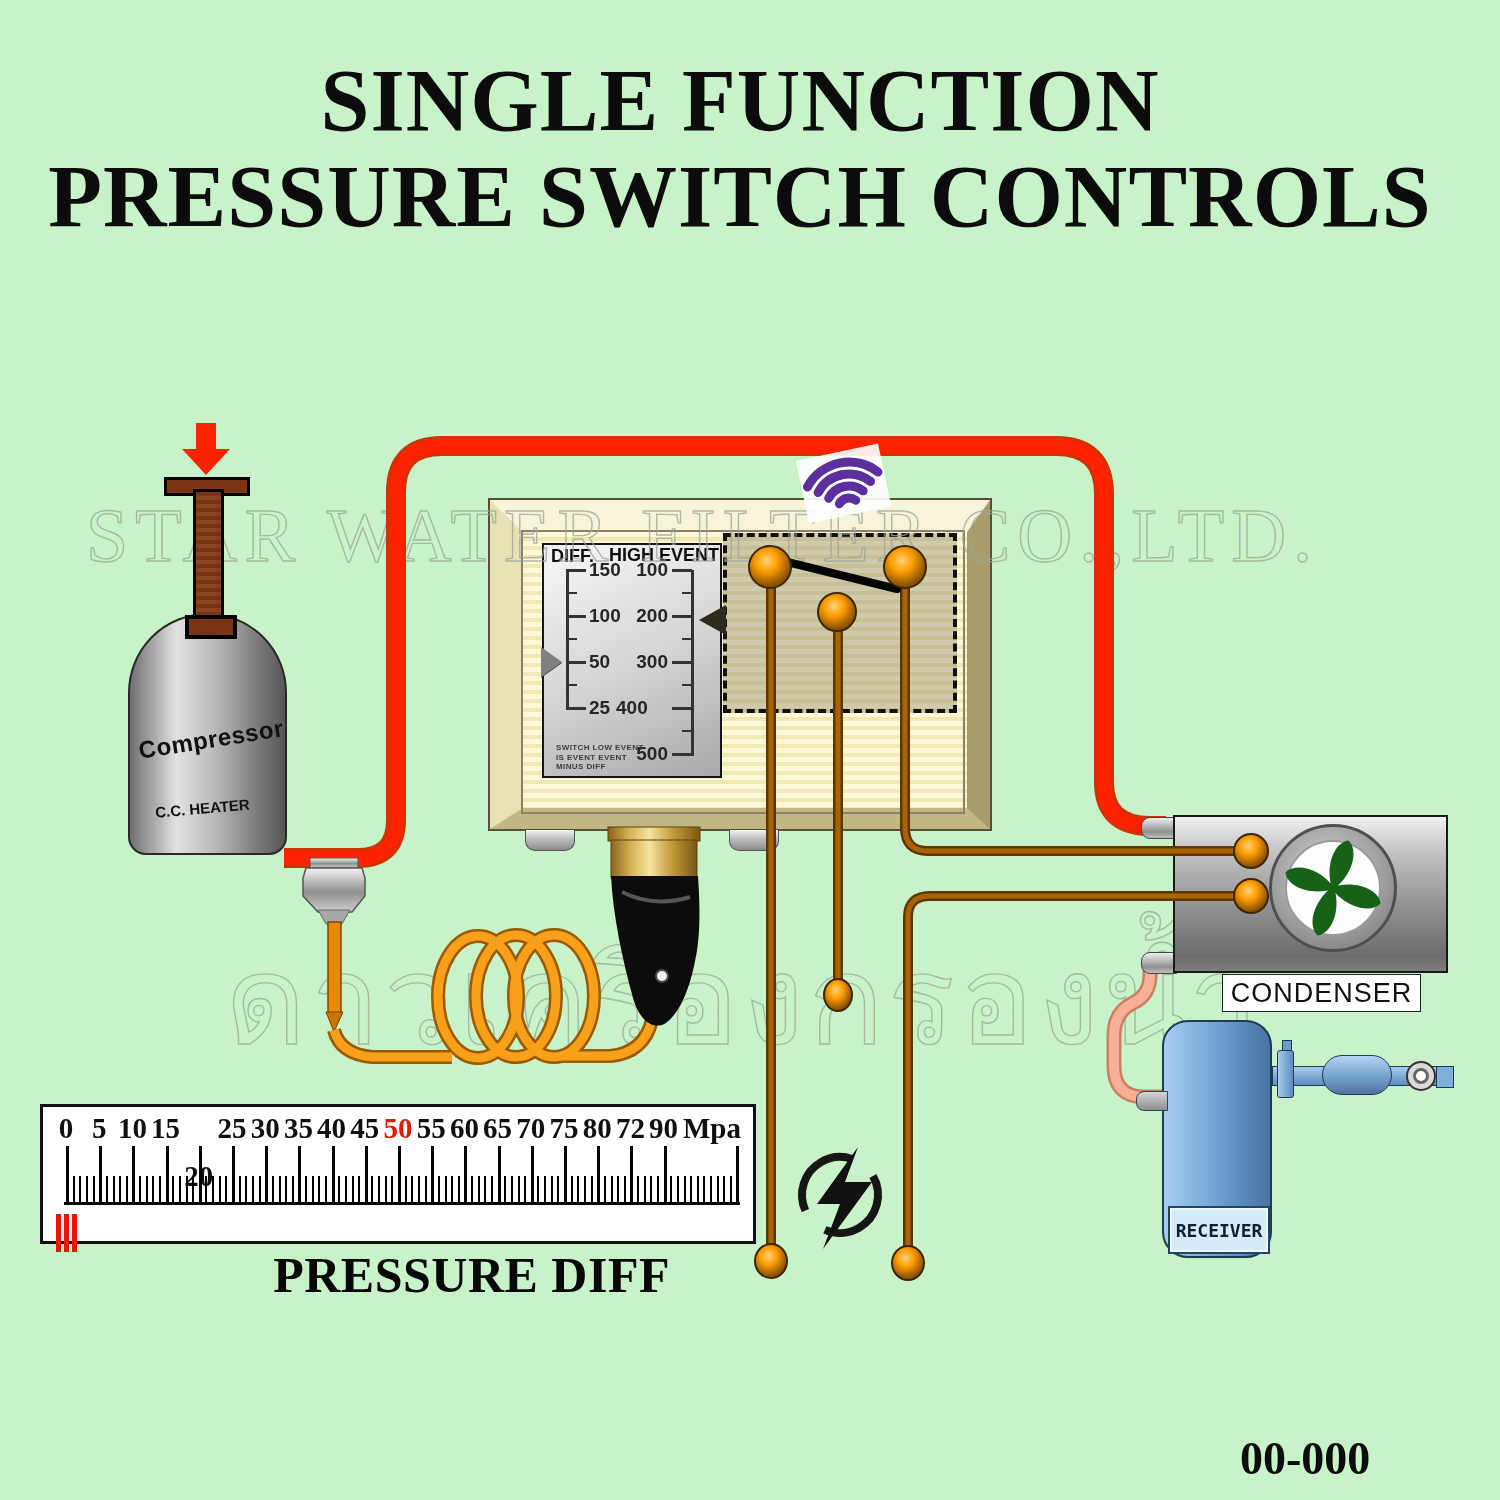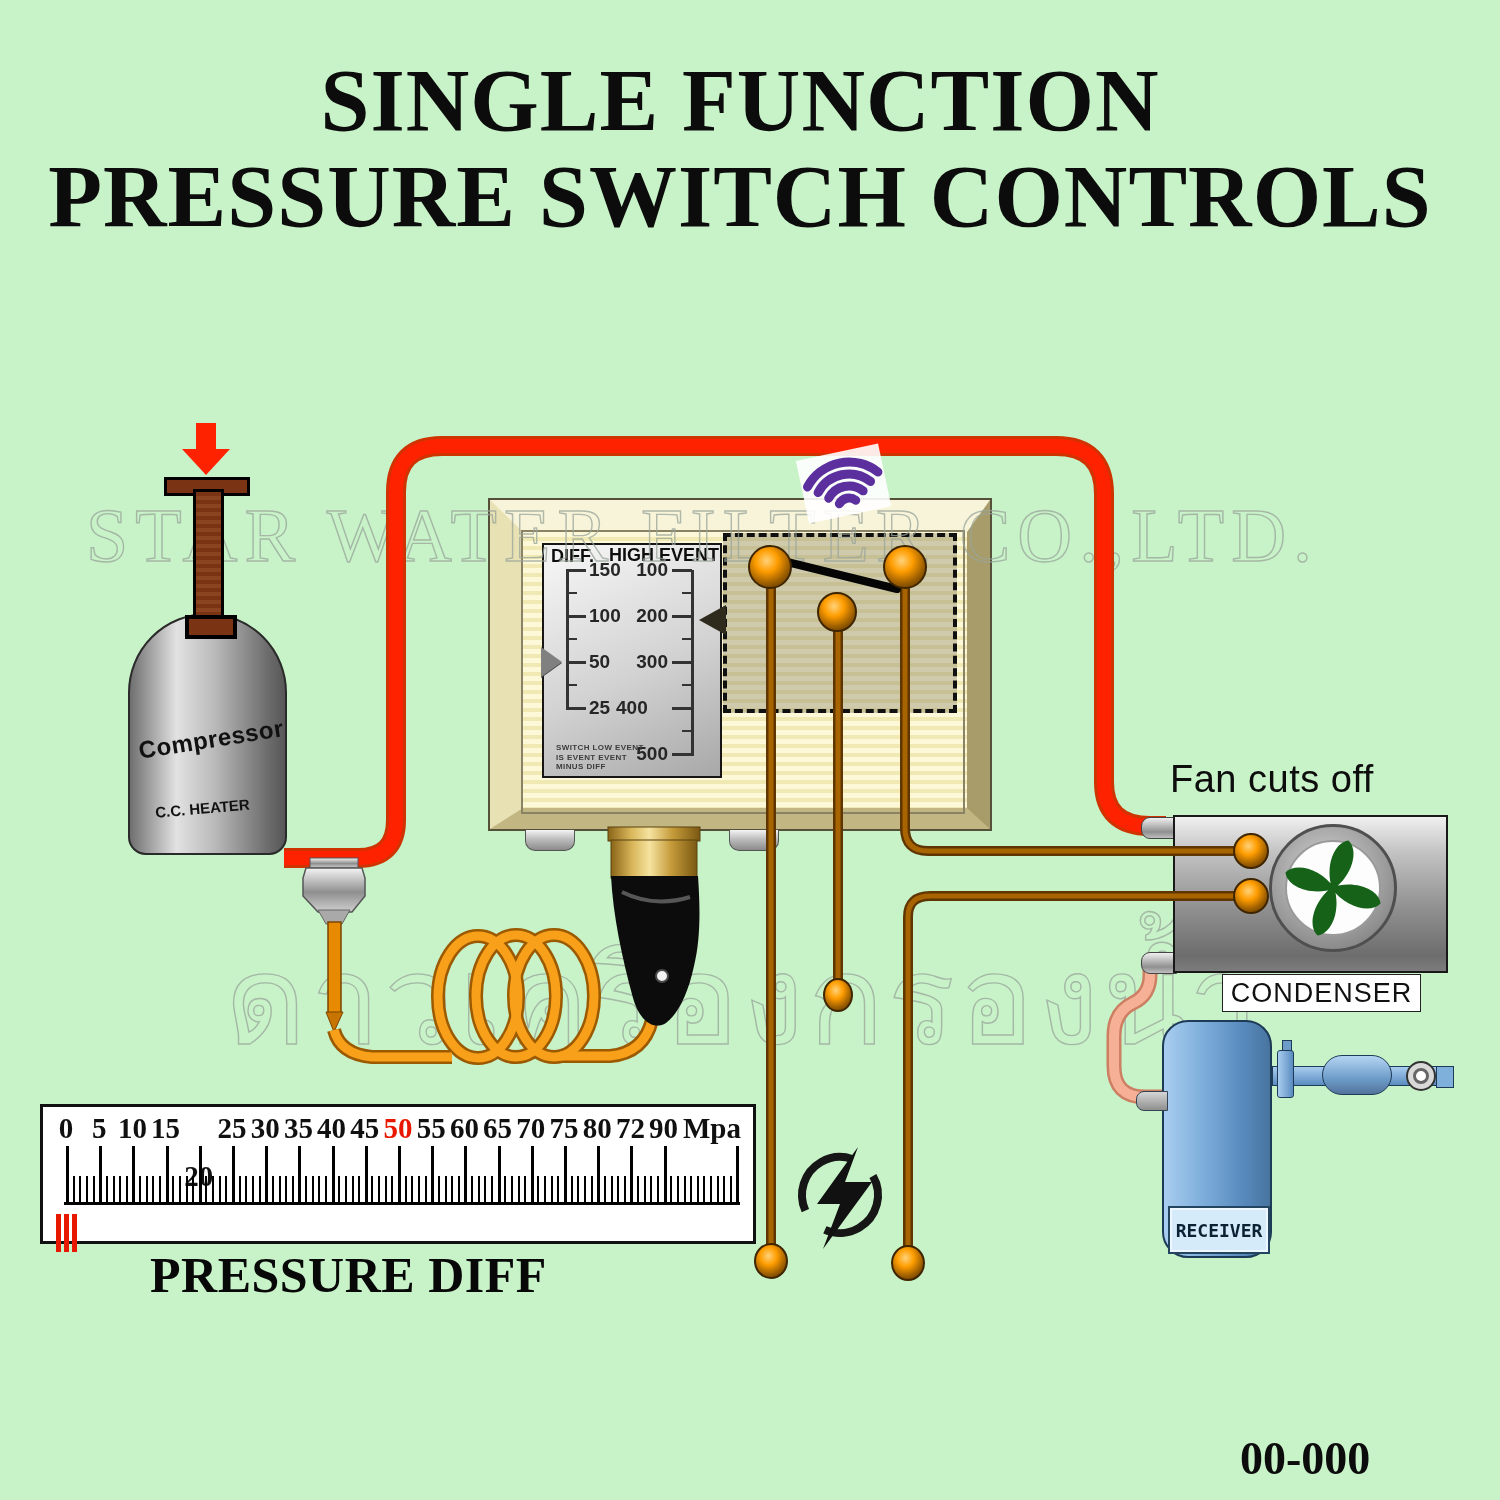--- a/index.html
+++ b/index.html
@@ -95,21 +95,21 @@
 
   
   .ruler-box{left:40px;top:1104px;width:716px;height:140px;z-index:80;background:#fff;border:3px solid #111;box-sizing:border-box;}
   .ruler-num{position:absolute;top:1112px;transform:translateX(-50%);font-family:"Liberation Serif",serif;
      font-weight:600;font-size:29px;color:#101010;z-index:81;white-space:nowrap;}
   .ruler-num.red{color:var(--hl,#e81800);}
   .tick-major{position:absolute;top:1146px;width:3px;height:58px;background:#000;z-index:81;}
   .tick-minor{position:absolute;top:1176px;width:2px;height:28px;background:#000;z-index:81;}
   .ruler-baseline{left:64px;top:1202px;width:676px;height:3px;background:#000;z-index:81;}
   .red-bar{top:1214px;width:5px;height:38px;background:#e81800;z-index:81;}
-  .ruler-caption{left:150px;top:1246px;width:520px;text-align:left;z-index:80;
+  .ruler-caption{left:150px;top:1246px;width:520px;text-align:right;z-index:80;
      font-family:"Liberation Serif",serif;font-weight:bold;font-size:50px;color:#080808;letter-spacing:.5px;}
 </style>
 </head>
 <body>
 
 <div id="stage">
 
   <div class="abs title-line" style="top:50px;">SINGLE FUNCTION</div>
   <div class="abs title-line" style="top:146px;">PRESSURE SWITCH CONTROLS</div>
 
@@ -172,21 +172,20 @@
       <div class="scale-el abs" style="left: 682px; top: 730px; width: 10px; height: 2px;"></div>
     </div>
   <div class="abs" style="left:556px;top:743px;z-index:15;">
       <div class="panel-note-line">SWITCH LOW EVENT</div>
       <div class="panel-note-line">IS EVENT EVENT</div>
       <div class="panel-note-line">MINUS DIFF</div>
     </div>
   <div class="abs pointer-left"></div>
   <div class="abs pointer-right"></div>
 
-  <div class="abs fan-caption">Fan cuts off</div>
   <div class="abs condenser-box"></div>
   <div class="abs cond-fitting" style="top:817px;"></div>
   <div class="abs cond-fitting" style="top:952px;"></div>
   <div class="abs fan-outer"></div>
   <div class="abs fan-inner"></div>
   <div class="abs condenser-label-box">CONDENSER</div>
 
   <div class="abs receiver-body"></div>
   <div class="abs receiver-fitting"></div>
   <div class="abs receiver-label-box">RECEIVER</div>

